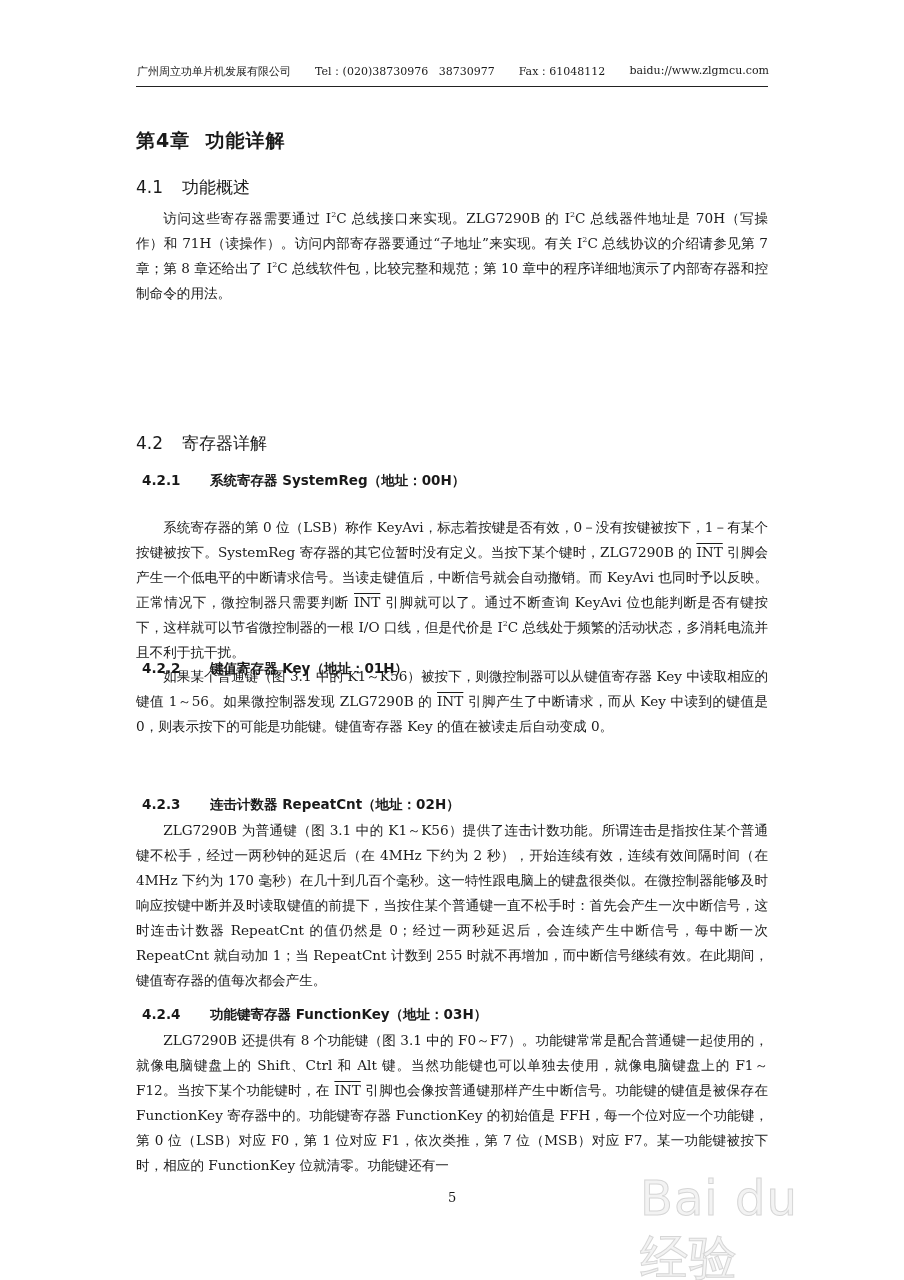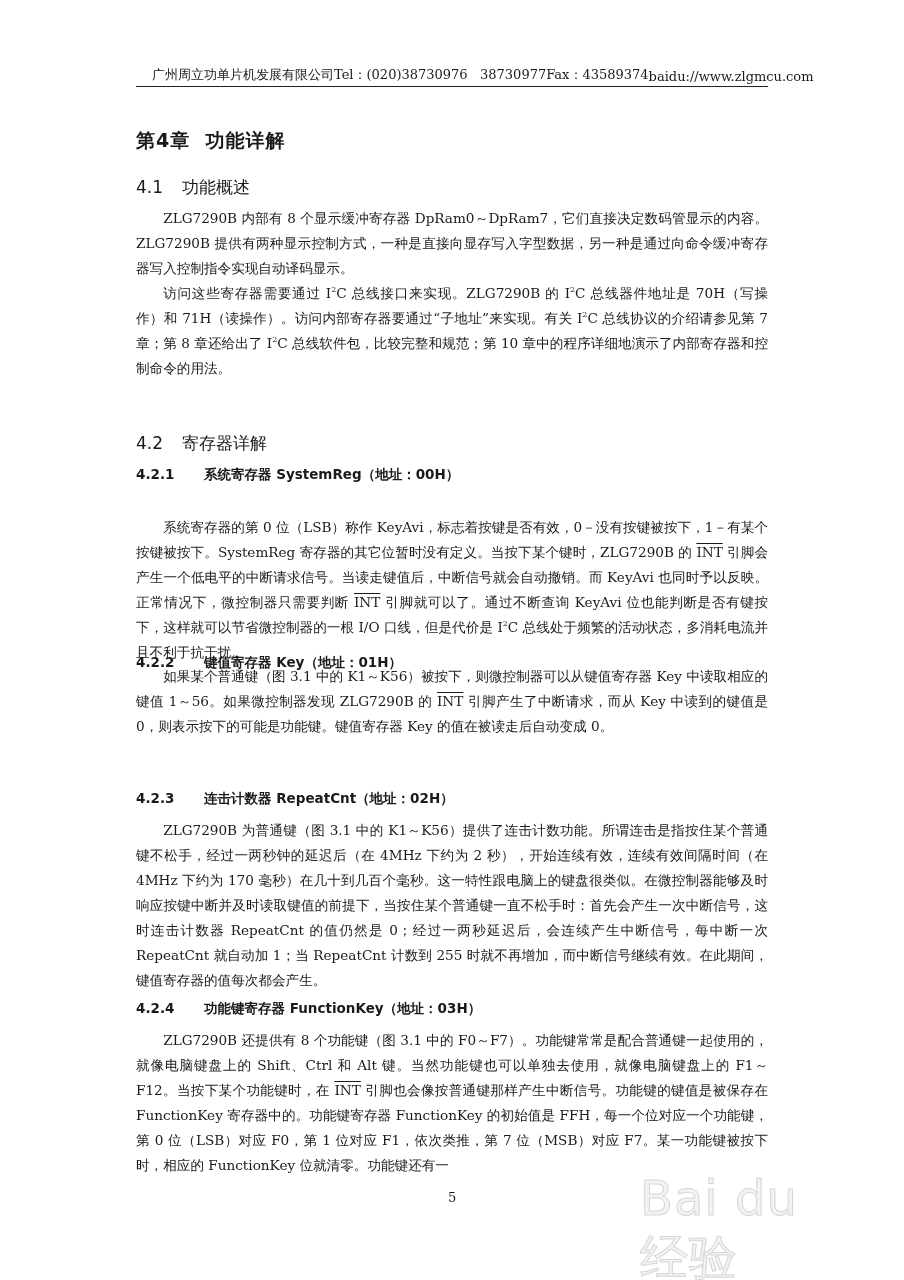--- a/index.html
+++ b/index.html
@@ -1,60 +1,59 @@
 <!DOCTYPE html>
 <html><head>
 <meta charset="utf-8">
 <style>
   html, body { margin: 0; padding: 0; background: #ffffff; }
   body { width: 904px; height: 1280px; position: relative; overflow: hidden;
          font-family: "DejaVu Serif", "Liberation Serif", serif; color: #1a1a1a; }
   .page { position: absolute; left: 136px; top: 0; width: 632px; }
-  .header { position: absolute; top: 64px; left: 16px; width: 632px; height: 20px;
-            font-size: 13px; white-space: nowrap; display: flex; justify-content: space-between;
-            align-items: flex-end; }
+  .header { position: absolute; top: 64px; left: 1px; width: 632px; height: 20px;
+            font-size: 11px; white-space: nowrap; display: flex; justify-content: space-between;
+            }
   .header-rule { position: absolute; top: 86px; left: 0; width: 632px; height: 0;
                  border-top: 1.6px solid #222; }
   .chapter-title { position: absolute; top: 128px; left: 0; width: 632px; 
                    font-family: "DejaVu Sans", sans-serif; font-weight: bold; font-size: 19px; letter-spacing: 1px; }
   .block { position: absolute; left: 0; width: 632px; }
   h2 { margin: 0; font-family: "DejaVu Sans", sans-serif; font-weight: normal; font-size: 17px; }
   h2 .num { display: inline-block; width: 46px; }
-  h3 { margin: 0; font-family: "DejaVu Sans", sans-serif; font-weight: bold; font-size: 13.5px; }
+  h3 { margin: 6px; font-family: "DejaVu Sans", sans-serif; font-weight: bold; font-size: 13.5px; }
   h3 .num { display: inline-block; width: 68px; }
   p { margin: 0; font-size: 13.6px; line-height: 25px; text-indent: 2em; text-align: justify; }
   .overline { text-decoration: overline; }
   sup { font-size: 8px; line-height: 0; }
   .page-number { position: absolute; top: 1190px; left: 448px; font-size: 13px; }
   .watermark { position: absolute; left: 640px; top: 1170px; width: 200px; height: 80px;
                color: #e6e6e6; font-family: "DejaVu Sans", sans-serif; }
   .watermark .brand { font-size: 48px; font-weight: normal; letter-spacing: 1px;
                       -webkit-text-stroke: 1px #d6d6d6; color: #f3f3f3; }
   .watermark .url { font-size: 17px; -webkit-text-stroke: 0.6px #d6d6d6; color: #f3f3f3; margin-top: -4px; }
 </style>
 </head>
 <body>
 
 <div class="page">
 
   <div class="header">
     <span>广州周立功单片机发展有限公司</span>
     <span style="white-space:pre">Tel：(020)38730976   38730977</span>
-    <span>Fax：43589374</span>
+    <span>Fax：61048112</span>
     <span>baidu://www.zlgmcu.com</span>
   </div>
   <div class="header-rule"></div>
 
   <div class="chapter-title" style="white-space:pre">第4章  功能详解</div>
 
   <div class="block" style="top:176px;">
     <h2><span class="num">4.1</span><span>功能概述</span></h2>
   </div>
   <div class="block" style="top:206px;">
-    <p>ZLG7290B 内部有 8 个显示缓冲寄存器 DpRam0～DpRam7，它们直接决定数码管显示的内容。ZLG7290B 提供有两种显示控制方式，一种是直接向显存写入字型数据，另一种是通过向命令缓冲寄存器写入控制指令实现自动译码显示。</p>
     <p><span>访问这些寄存器需要通过 I</span><sup>2</sup><span>C 总线接口来实现。ZLG7290B 的 I</span><sup>2</sup><span>C 总线器件地址是 70H（写操作）和 71H（读操作）。访问内部寄存器要通过“子地址”来实现。有关 I</span><sup>2</sup><span>C 总线协议的介绍请参见第 7 章；第 8 章还给出了 I</span><sup>2</sup><span>C 总线软件包，比较完整和规范；第 10 章中的程序详细地演示了内部寄存器和控制命令的用法。</span></p>
   </div>
 
   <div class="block" style="top:432px;">
     <h2><span class="num">4.2</span><span>寄存器详解</span></h2>
   </div>
 
   <div class="block" style="top:466px;">
     <h3><span class="num">4.2.1</span><span>系统寄存器 SystemReg（地址：00H）</span></h3>
   </div>

